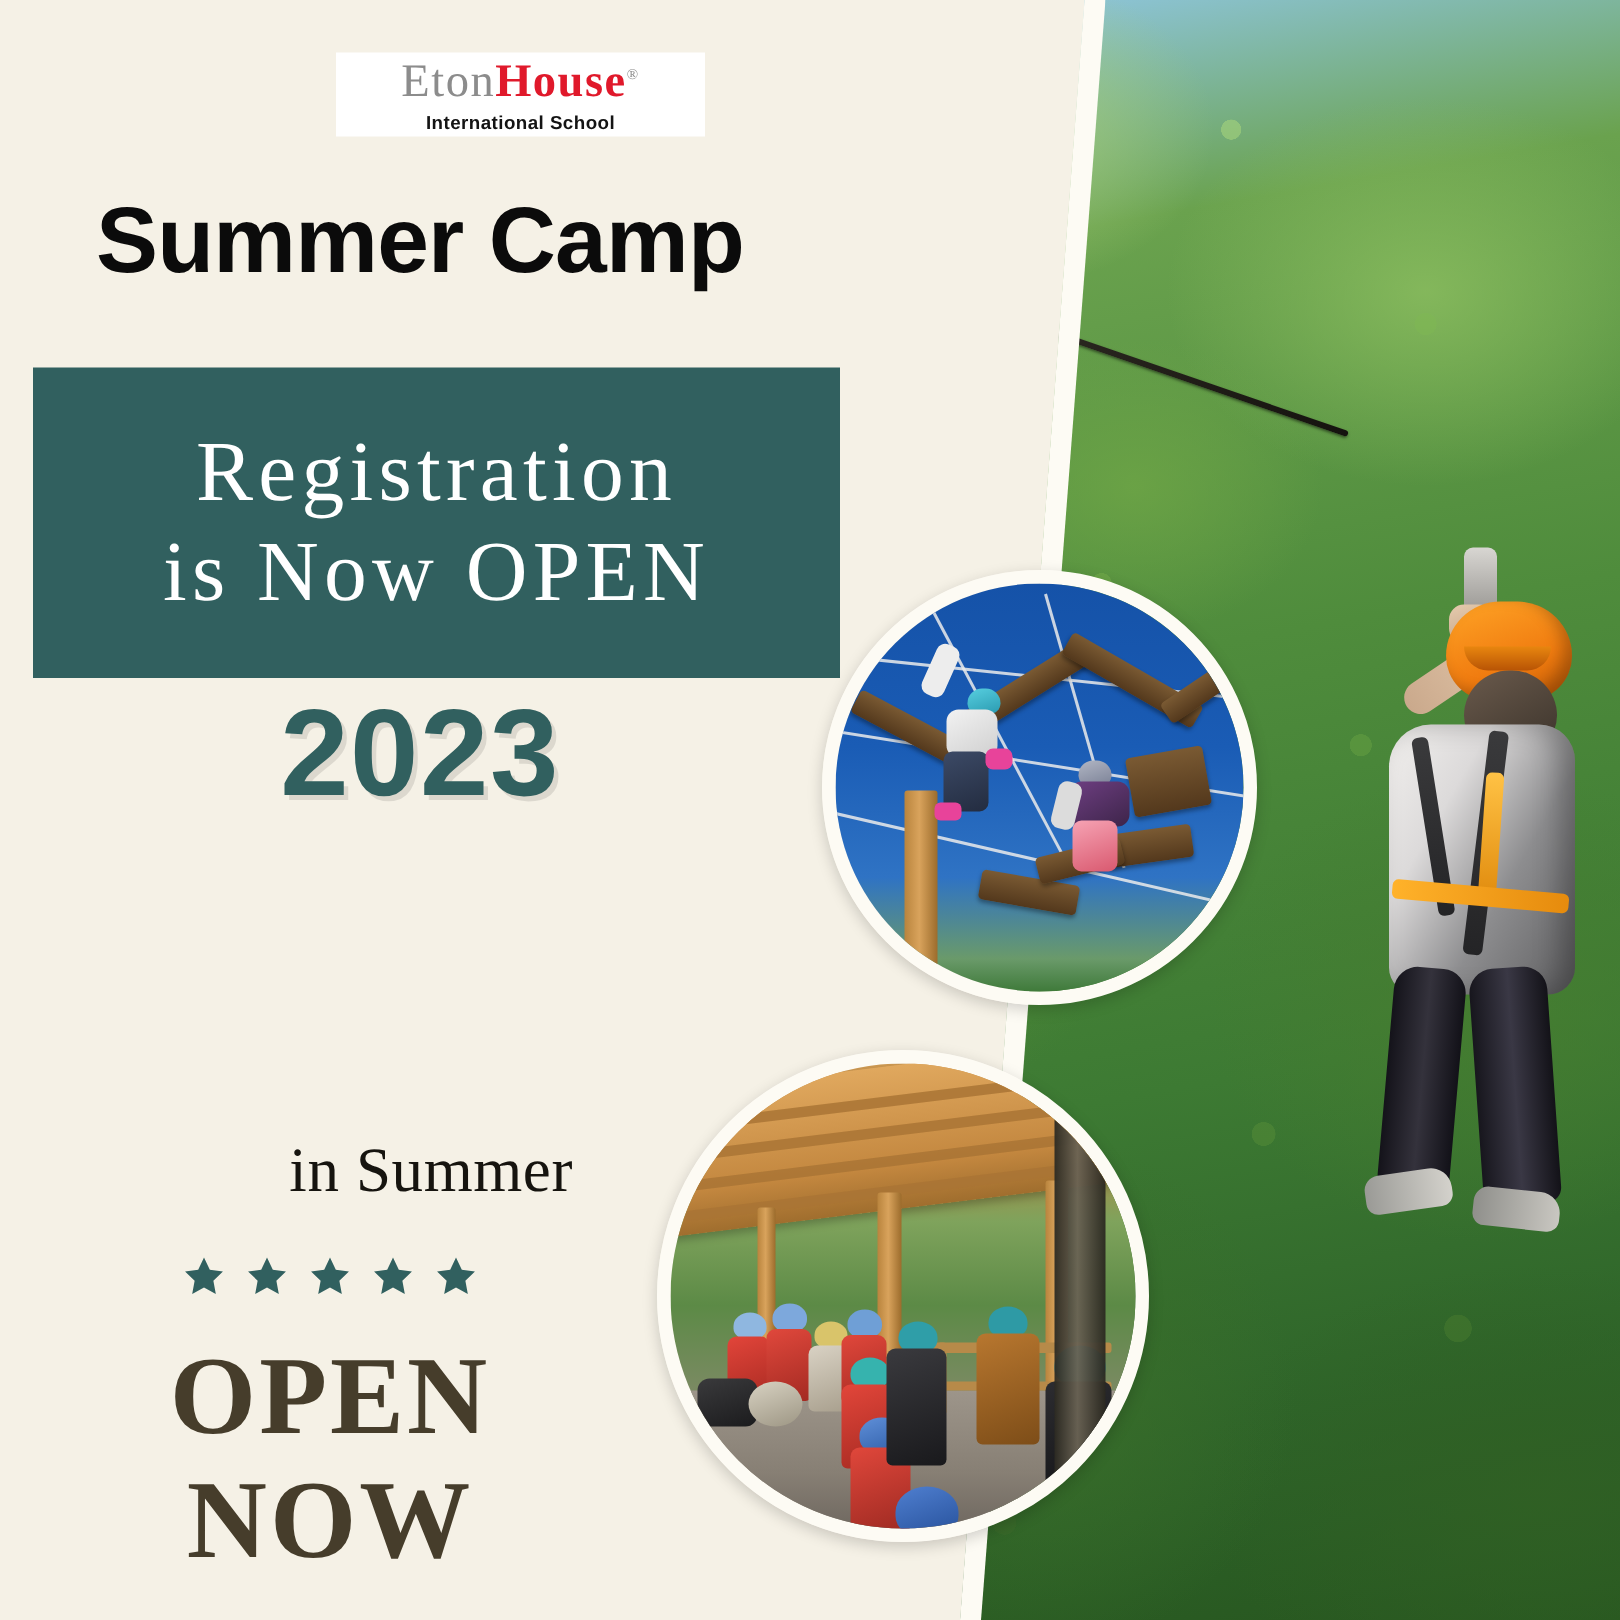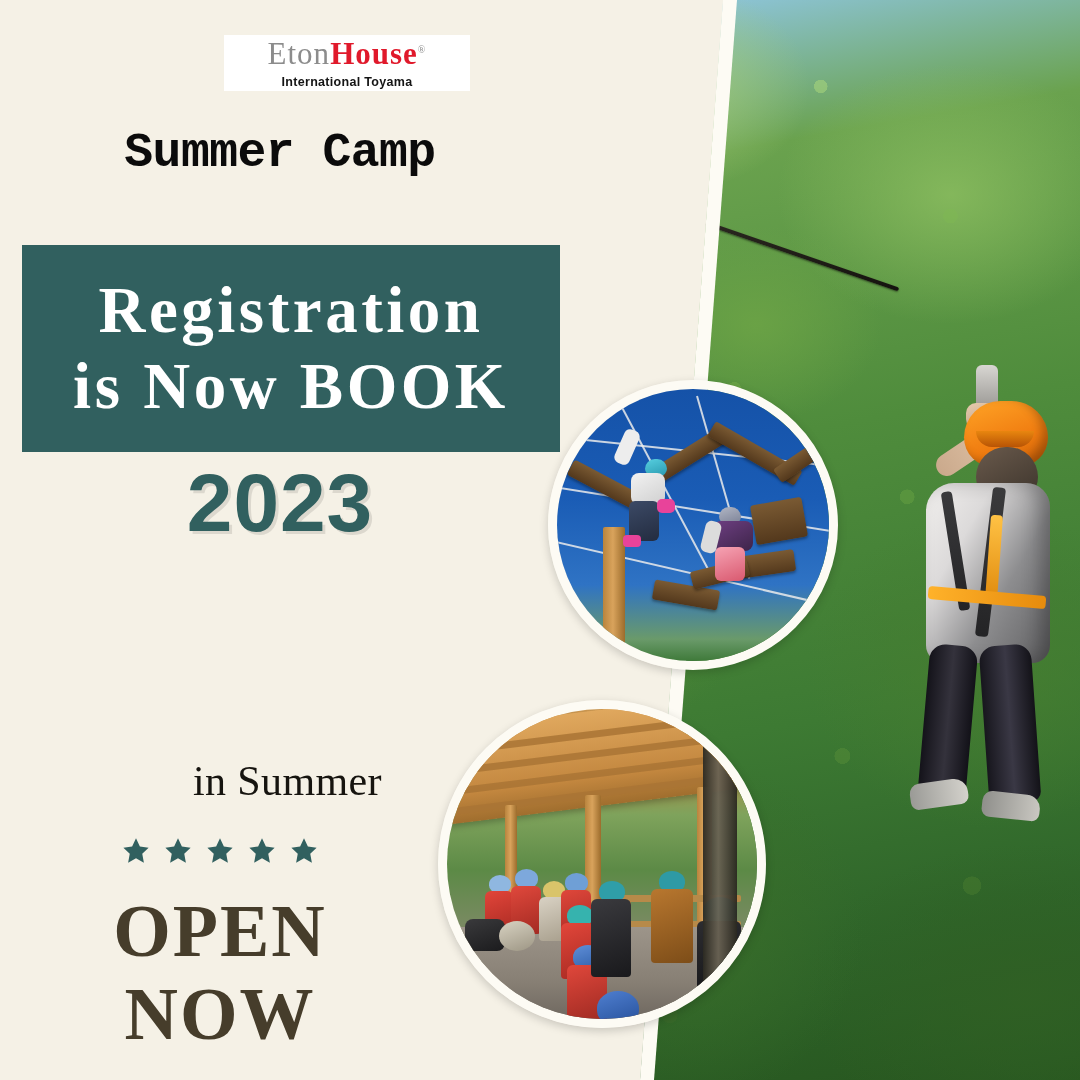--- a/index.html
+++ b/index.html
@@ -139,37 +139,37 @@
   }
   .logo-word{font-family:"Liberation Serif",serif;font-size:31px;line-height:1;letter-spacing:1px;position:relative;}
   .logo-eton{color:#8c8c8c;}
   .logo-house{color:#e0192b;font-weight:700;}
   .logo-reg{font-size:10px;vertical-align:super;color:#8c8c8c;}
   .logo-sub{font-family:"Liberation Sans",sans-serif;font-weight:700;font-size:12.5px;
     letter-spacing:.3px;color:#141414;}
 
   .title{
     position:absolute;left:0;top:128px;width:560px;text-align:center;
-    font-family:Liberation Mono, monospace;font-weight:700;font-size:48px;
+    font-family:Liberation Sans, sans-serif;font-weight:700;font-size:62px;
     letter-spacing:-.5px;color:#0b0b0b;line-height:1.05;
   }
   .subtitle{
     position:absolute;left:0;top:192px;width:560px;text-align:center;
     font-family:"Liberation Serif",serif;font-style:italic;font-size:33px;
     color:#121212;letter-spacing:.2px;
   }
 
   .banner{
     position:absolute;left:22px;top:245px;width:538px;height:207px;
     background:#31605f;display:flex;flex-direction:column;
     align-items:center;justify-content:center;
   }
   .banner-l1,.banner-l2{
-    color:#ffffff;font-family:"Liberation Serif",serif;font-weight:700;
-    font-size:65px;line-height:1.16;letter-spacing:3.5px;white-space:nowrap;
+    color:#ffffff;font-family:"Liberation Serif",serif;font-weight:400;
+    font-size:57px;line-height:1.16;letter-spacing:3.5px;white-space:nowrap;
   }
 
   .year{
     position:absolute;left:0;top:462px;width:560px;text-align:center;
     font-family:"Liberation Sans",sans-serif;font-weight:700;font-size:82px;
     color:#31605f;letter-spacing:1px;line-height:1;
     text-shadow:3px 3px 0 rgba(0,0,0,.10);
   }
 
   .places{position:absolute;left:78px;top:562px;width:480px;}
@@ -262,28 +262,28 @@
     </div>
   </div>
 
   <div class="edge"></div>
   <div class="edge-line"></div>
 
   <div class="content">
 
     <div class="logo-box">
       <div class="logo-word"><span class="logo-eton">Eton</span><span class="logo-house">House</span><span class="logo-reg">®</span></div>
-      <div class="logo-sub">International Toyama</div>
+      <div class="logo-sub">International School</div>
     </div>
 
     <div class="title">Summer Camp</div>
 
     <div class="banner">
       <div class="banner-l1">Registration</div>
-      <div class="banner-l2">is Now BOOK</div>
+      <div class="banner-l2">is Now OPEN</div>
     </div>
 
     <div class="year">2023</div>
 
     <div class="in-japan">in Summer</div>
 
     <div class="stars">
       <span class="star">
           <svg width="30" height="30" viewBox="0 0 24 24">
             <path fill="#31605F" d="M12 1.8l3.1 6.6 7 .9-5.1 4.9 1.3 7.1L12 17.8 5.7 21.3 7 14.2 1.9 9.3l7-.9z"></path>

